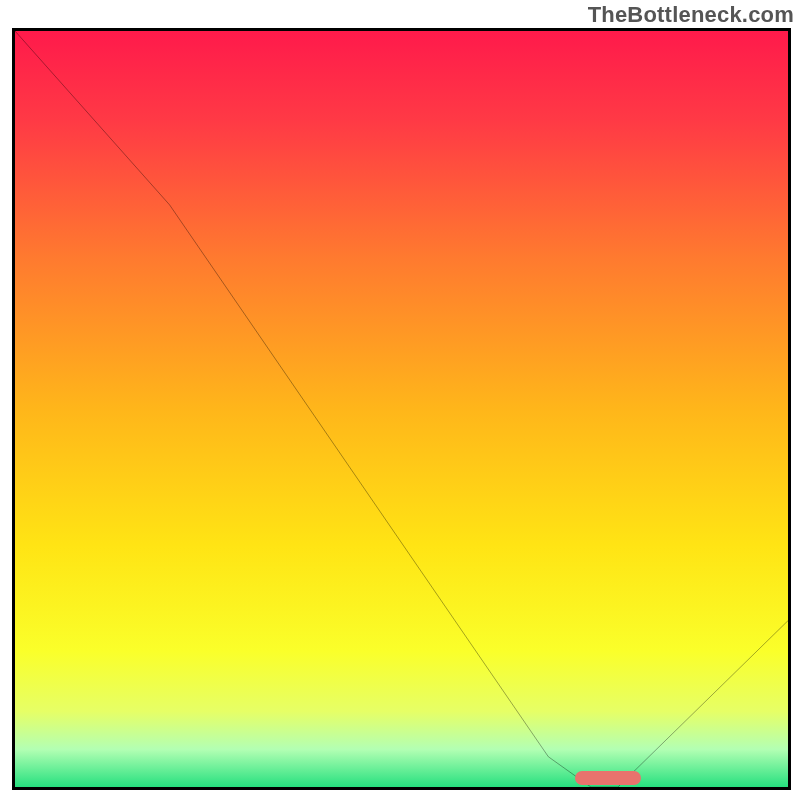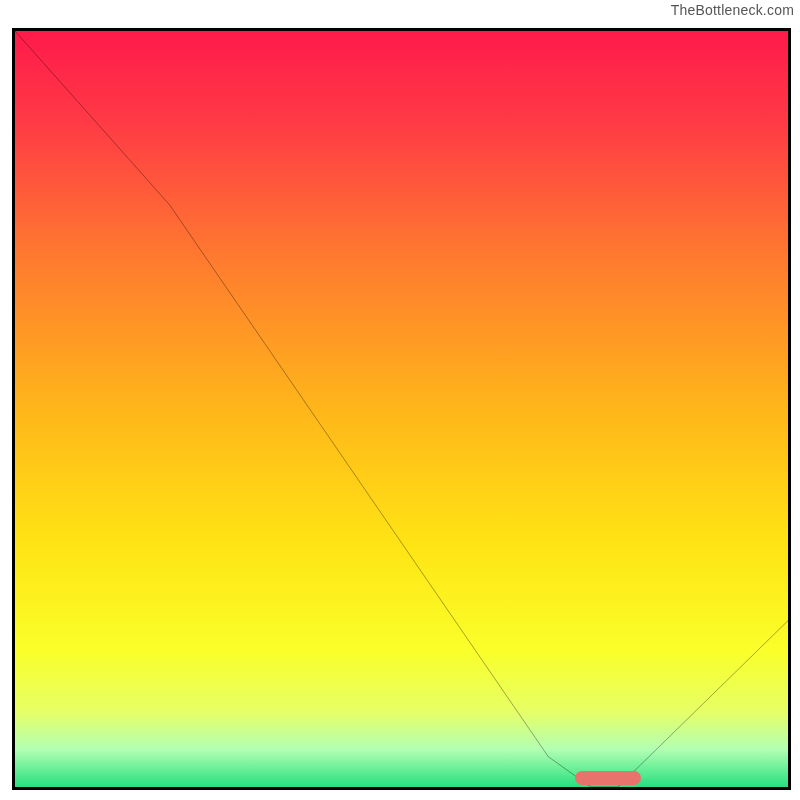--- a/index.html
+++ b/index.html
@@ -14,22 +14,22 @@
   .frame {
     position: relative;
     width: 800px;
     height: 800px;
     box-sizing: border-box;
   }
   .watermark {
     position: absolute;
     top: 2px;
     right: 6px;
-    font-size: 14px;
-    font-weight: normal;
+    font-size: 22px;
+    font-weight: bold;
     color: #555555;
     letter-spacing: 0.2px;
   }
   .plot-area {
     position: absolute;
     left: 12px;
     top: 28px;
     width: 779px;
     height: 762px;
     border: 3px solid #000000;

